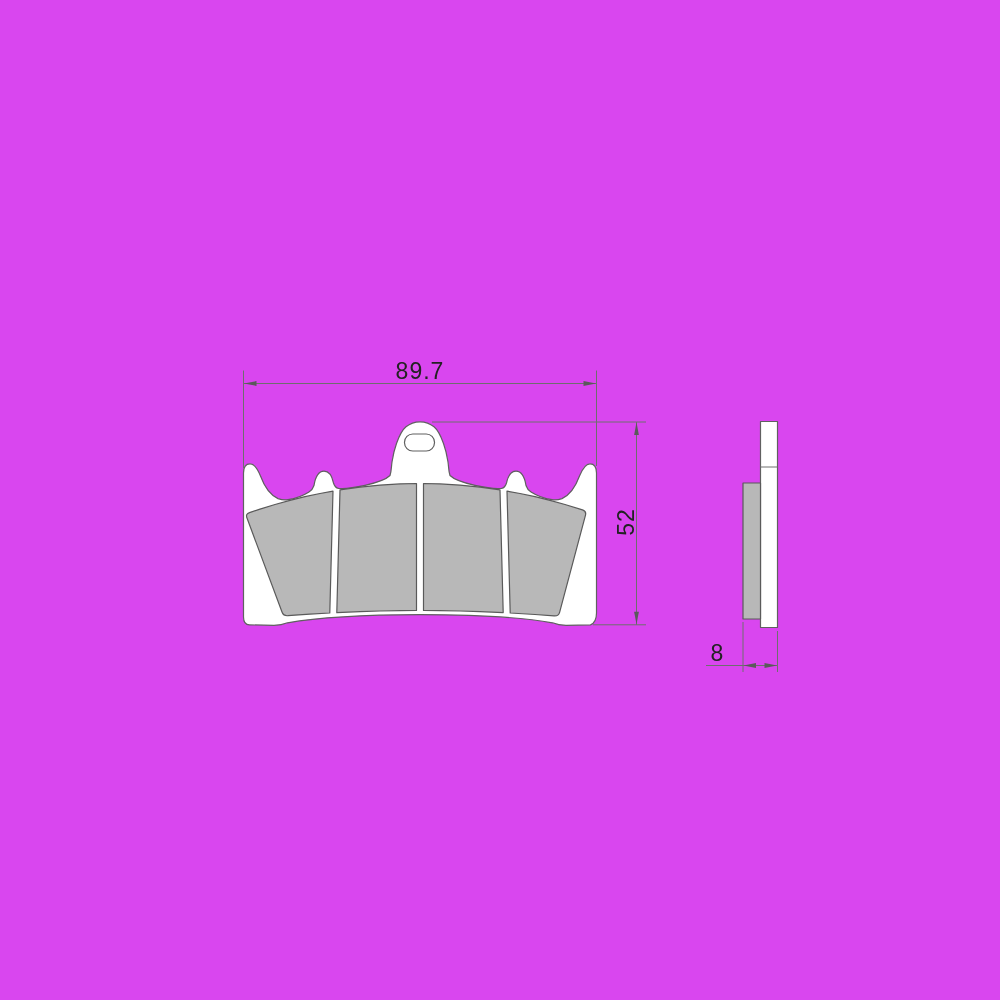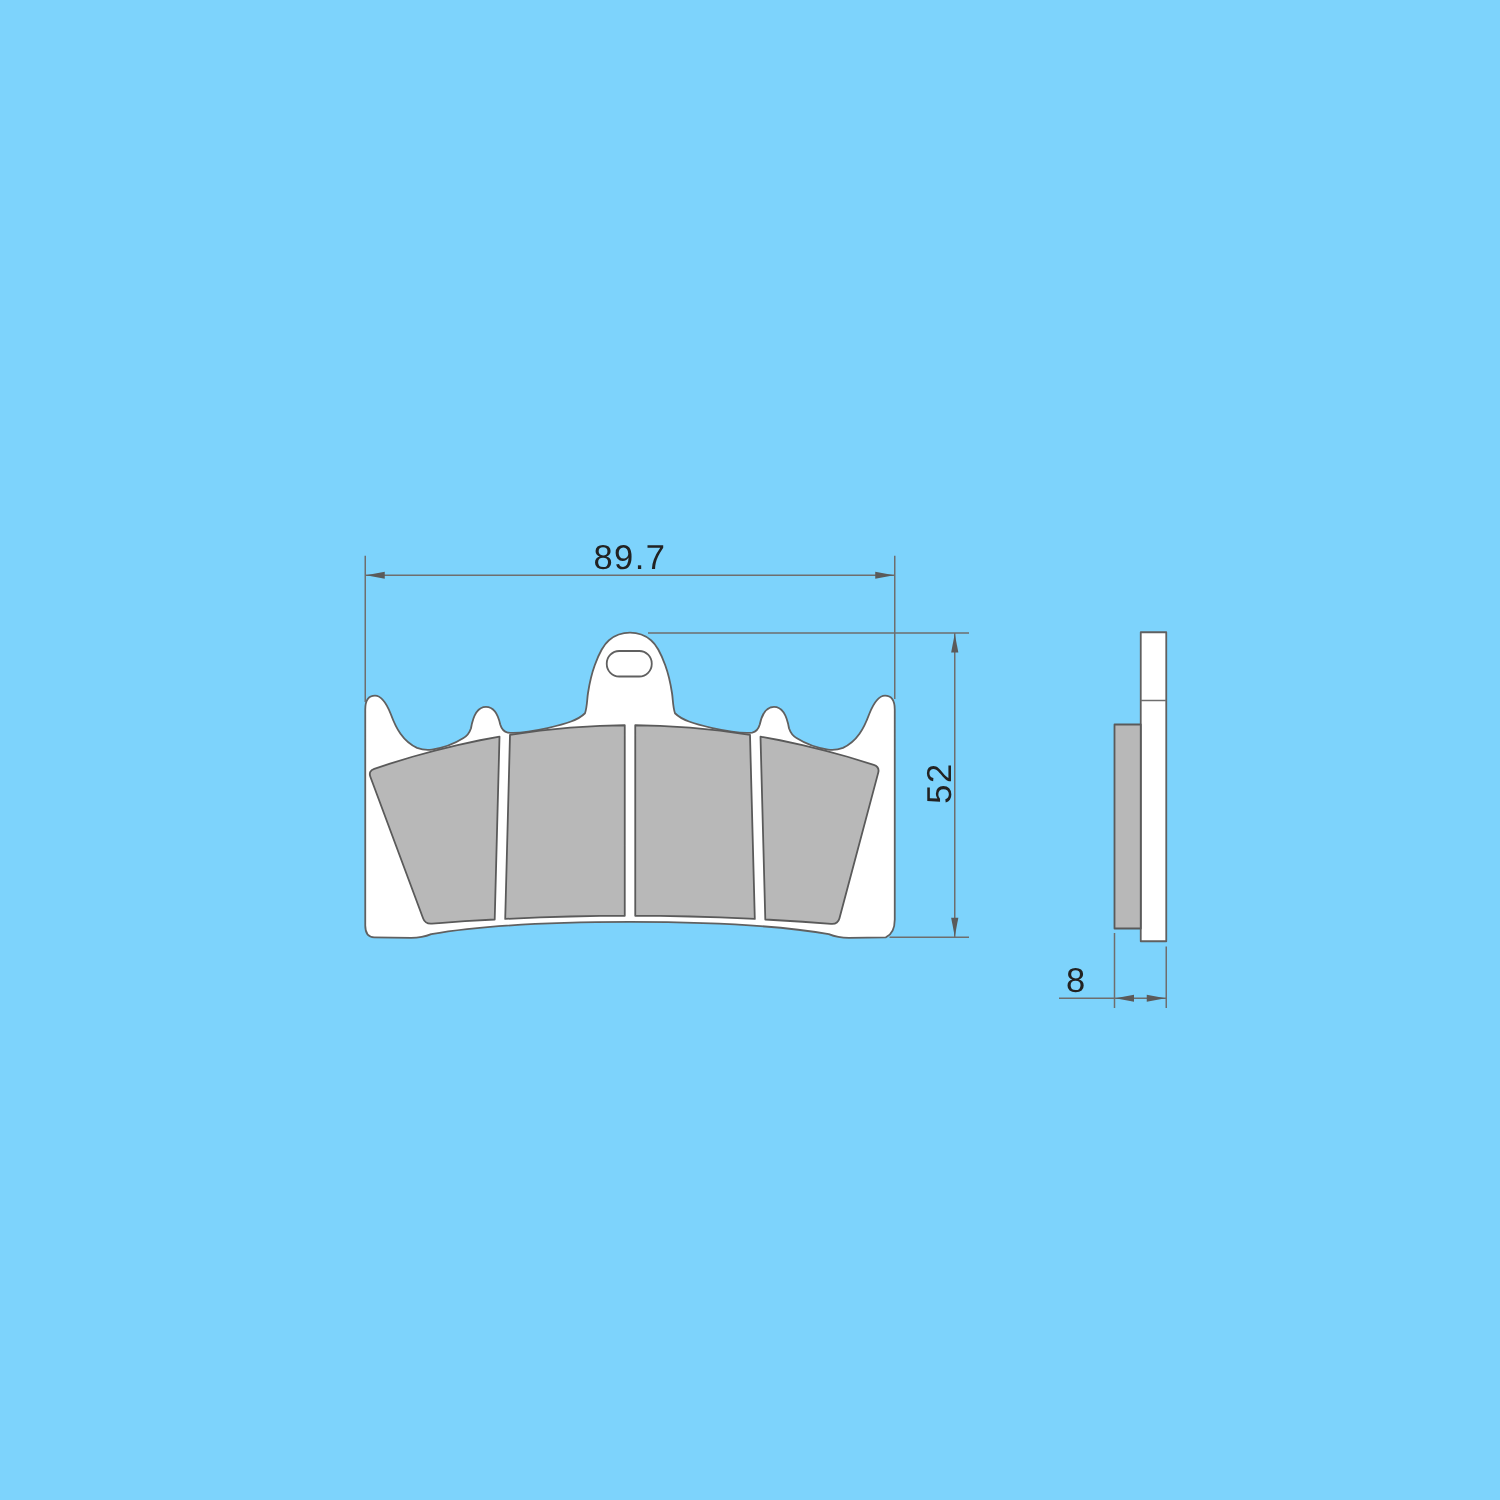--- a/index.html
+++ b/index.html
@@ -4,21 +4,21 @@
 <style>
   html, body {
     margin: 0;
     padding: 0;
     background: #ffffff;
   }
   #canvas {
     position: relative;
     width: 1000px;
     height: 1000px;
-    background: #7dd3fc;
+    background: #d946ef;
     overflow: hidden;
     font-family: "Liberation Sans", "DejaVu Sans", sans-serif;
   }
   svg { display: block; }
   .outline {
     fill: #ffffff;
     stroke: #606060;
     stroke-width: 1.2;
     stroke-linejoin: round;
   }

